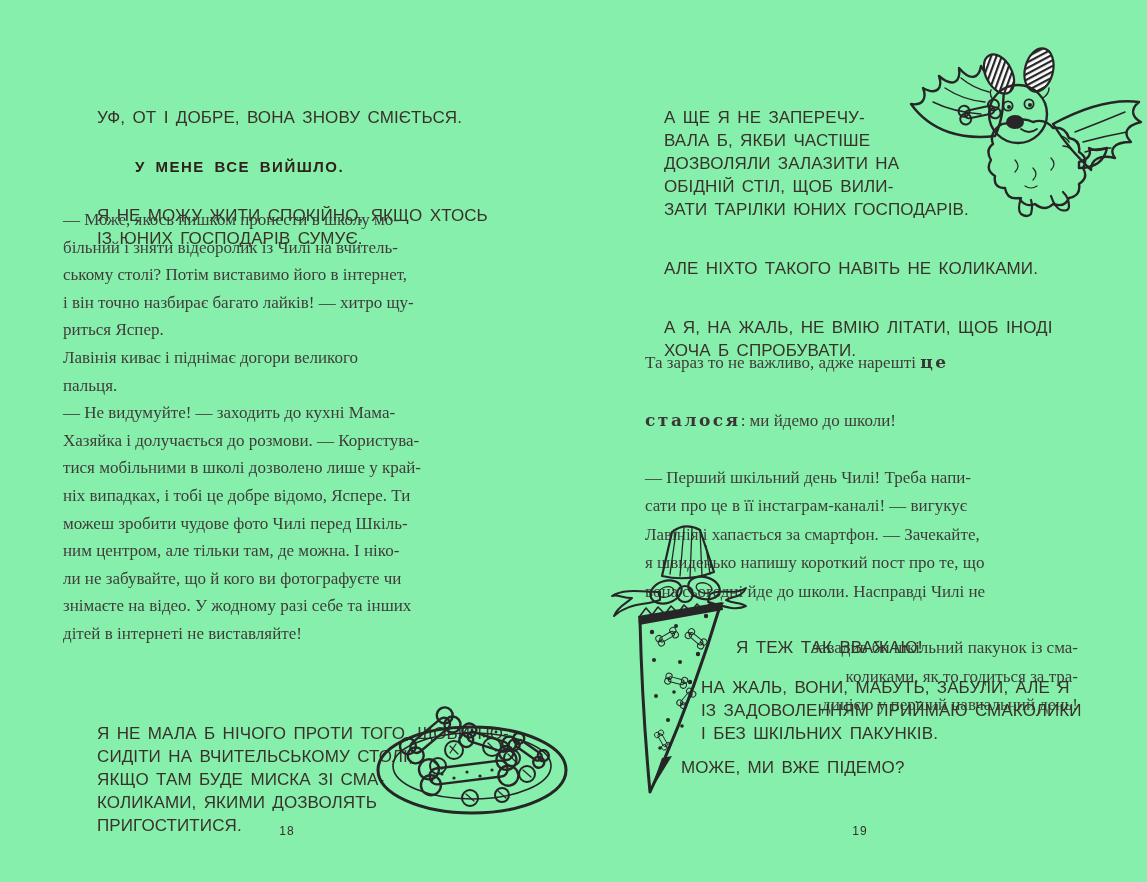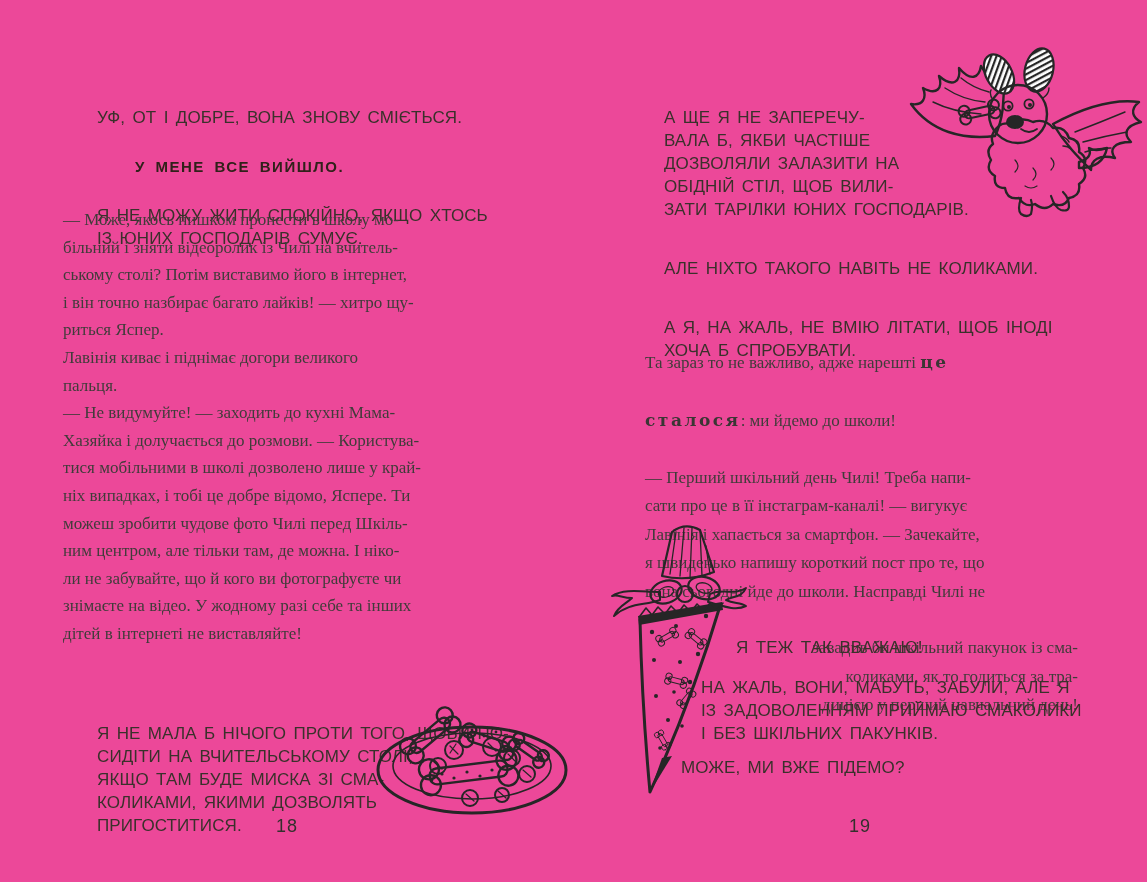--- a/index.html
+++ b/index.html
@@ -1,28 +1,28 @@
 <!DOCTYPE html>
 <html><head>
 <meta charset="utf-8">
 <style>
   html,body{margin:0;padding:0;background:#ffffff;}
-  .spread{position:relative;width:1147px;height:882px;background:#ec4899;overflow:hidden;
+  .spread{position:relative;width:1147px;height:882px;background:#86efac;overflow:hidden;
           font-family:"Liberation Serif",serif;color:#3f3b38;}
   .abs{position:absolute;}
   
   .caps{font-family:"Liberation Sans",sans-serif;font-size:17px;line-height:23px;
         color:#3a312b;letter-spacing:.1px;word-spacing:2.5px;white-space:pre-line;}
   .caps-bold{font-family:"Liberation Sans",sans-serif;font-weight:700;font-size:15px;
         line-height:29px;color:#30211a;letter-spacing:1.5px;word-spacing:4px;margin-left:38px;}
   
   .serif{font-size:17px;line-height:27.6px;white-space:pre-line;color:#403c3a;}
   .emph{font-family:"DejaVu Serif",serif;font-weight:700;letter-spacing:2.5px;color:#3a3634;}
   .wrap-right{text-align:right;}
-  .pagenum{font-family:"Liberation Sans",sans-serif;font-size:18px;color:#33302d;letter-spacing:1px;}
+  .pagenum{font-family:"Liberation Sans",sans-serif;font-size:12px;color:#33302d;letter-spacing:1px;margin-top:8px;}
   svg{display:block;}
   .line-art{stroke:#262626;fill:none;stroke-linecap:round;stroke-linejoin:round;}
 </style>
 </head>
 <body>
 
 <div class="spread">
 
   <div class="abs" style="left:0;top:0;width:573px;height:882px;">
 

